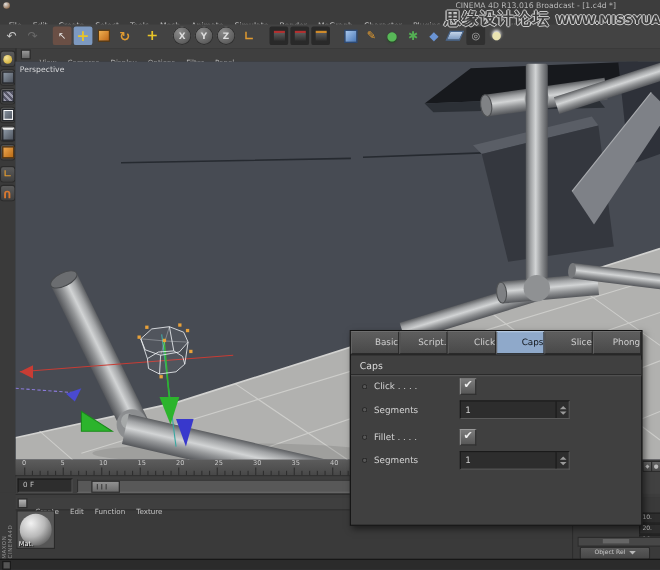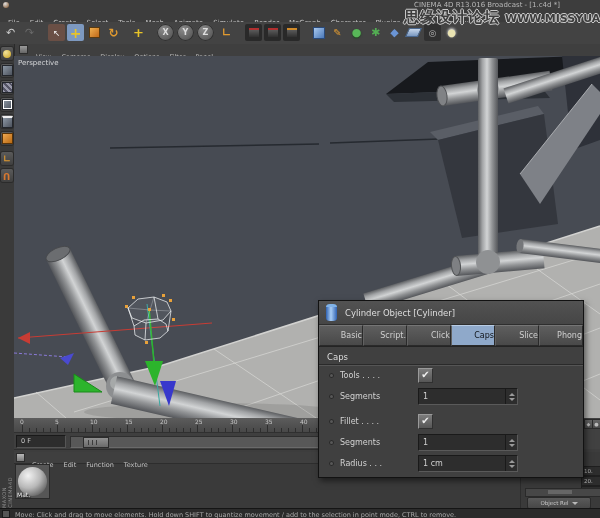--- a/index.html
+++ b/index.html
@@ -445,41 +445,36 @@
   </div>
 </div>
 
 <div class="abs" id="brand">
   <span>MAXON</span>
   <span>CINEMA4D</span>
 </div>
 
 <div class="abs" id="statusbar">
   <div id="status-icon"></div>
-  <div id="status-text">Move: Click and drag to move elements. Hold down SHIFT to quantize movement / add to the selection in point mode, CTRL to remove.</div>
 </div>
 
 <div class="abs" id="attrpanel">
-  <div id="ap-header">
-    <span id="ap-cyl-icon"></span>
-    <span id="ap-title">Cylinder Object [Cylinder]</span>
-  </div>
   <div id="ap-tabs">
       <span class="tab">Basic</span>
       <span class="tab">Script.</span>
       <span class="tab">Click</span>
       <span class="tab active">Caps</span>
       <span class="tab">Slice</span>
       <span class="tab">Phong</span>
     </div>
   <div id="ap-body">
     <div id="ap-section">Caps</div>
     <div class="ap-row">
       <span class="anim-dot"></span>
-      <span class="ap-label">Tools . . . .</span>
+      <span class="ap-label">Click . . . .</span>
       <span class="checkbox">✔</span>
     </div>
     <div class="ap-row">
       <span class="anim-dot"></span>
       <span class="ap-label">Segments</span>
       <span class="stepper">
         <span class="val">1</span>
         <span class="spin">
             <i class="up"></i>
             <i class="dn"></i>
@@ -496,25 +491,14 @@
       <span class="anim-dot"></span>
       <span class="ap-label">Segments</span>
       <span class="stepper">
         <span class="val">1</span>
         <span class="spin">
             <i class="up"></i>
             <i class="dn"></i>
           </span>
       </span>
     </div>
-    <div class="ap-row">
-      <span class="anim-dot"></span>
-      <span class="ap-label">Radius . . .</span>
-      <span class="stepper">
-        <span class="val">1 cm</span>
-        <span class="spin">
-            <i class="up"></i>
-            <i class="dn"></i>
-          </span>
-      </span>
-    </div>
   </div>
 </div>
 
 </body></html>

